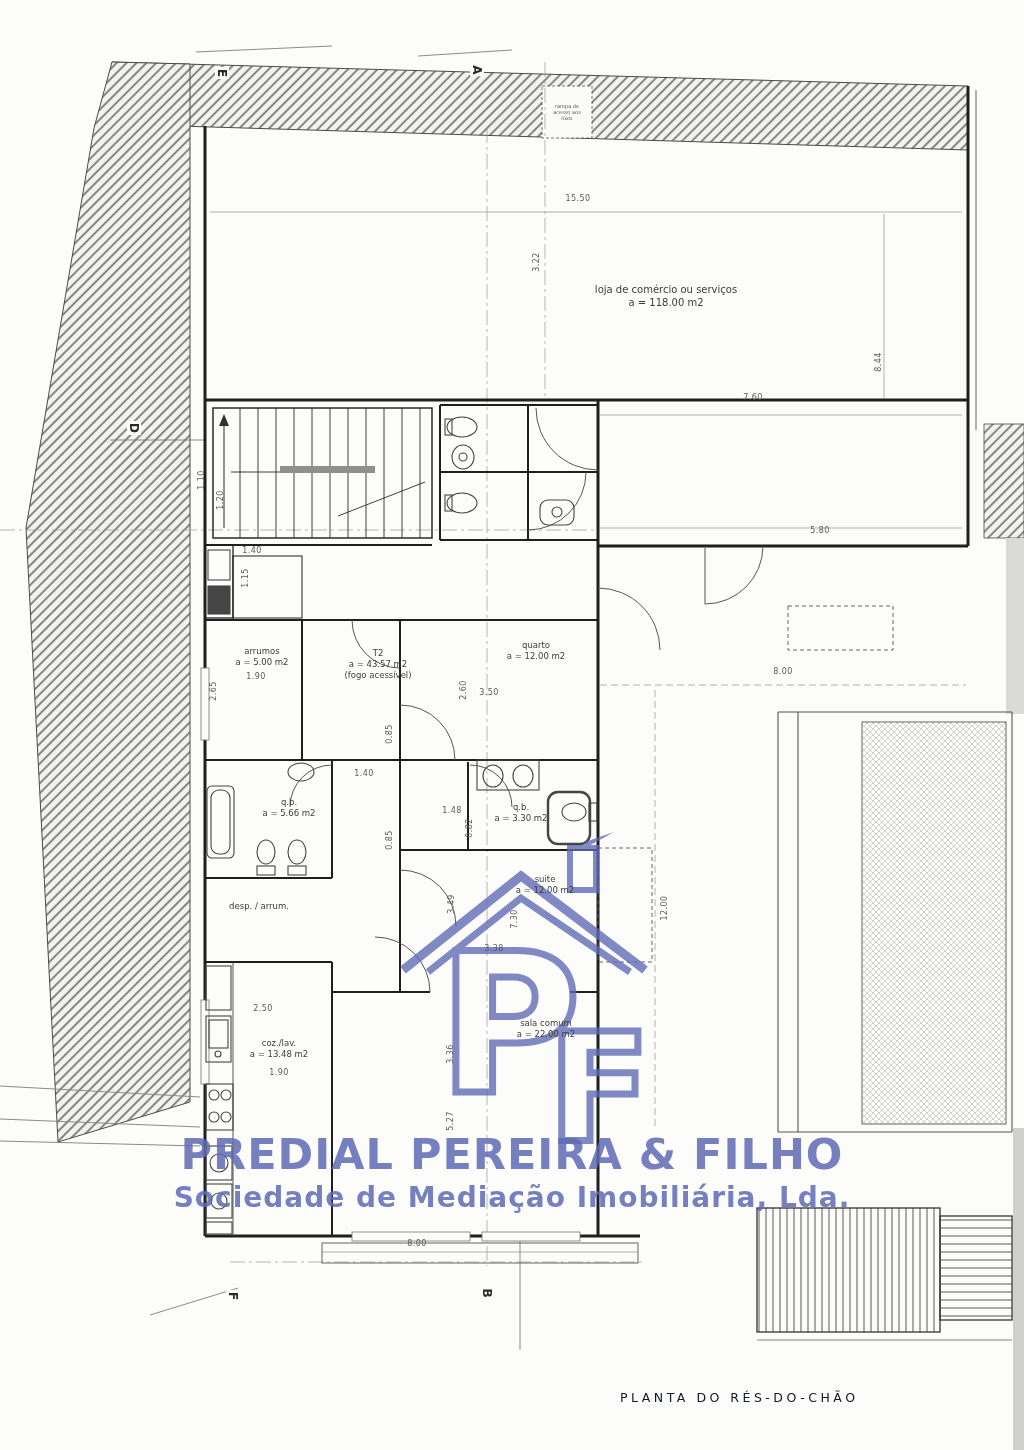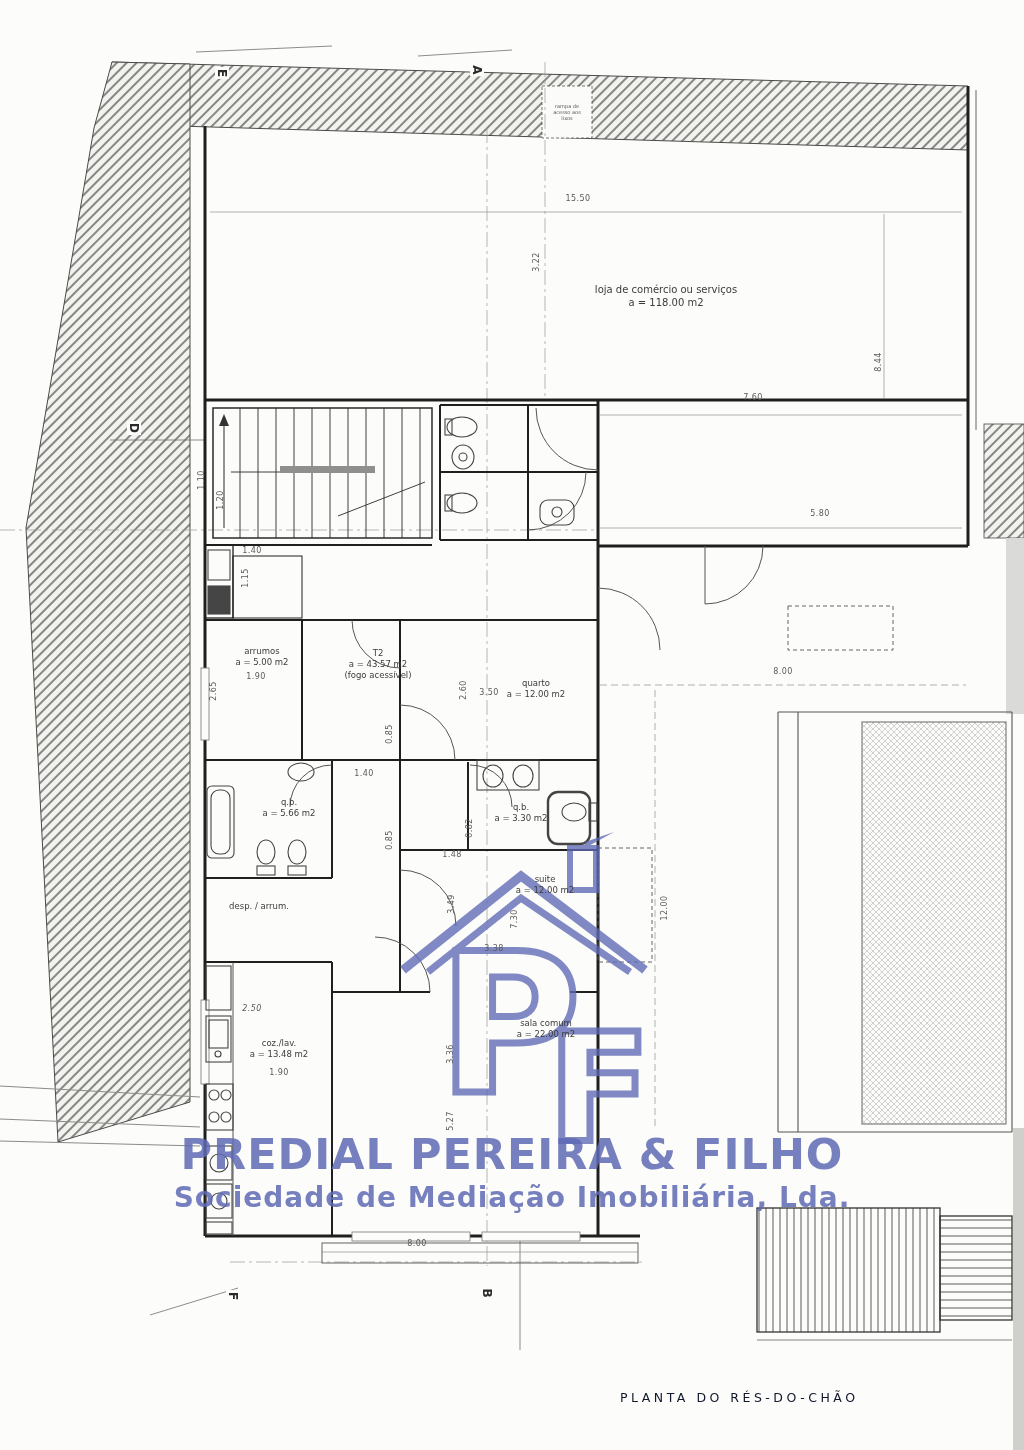--- a/index.html
+++ b/index.html
@@ -179,21 +179,21 @@
   </div>
   <div class="lbl room" style="left:262px;top:657px;">
     <div>arrumos</div>
     <div>a = 5.00 m2</div>
   </div>
   <div class="lbl room" style="left:378px;top:665px;">
     <div>T2</div>
     <div>a = 43.57 m2</div>
     <div>(fogo acessível)</div>
   </div>
-  <div class="lbl room" style="left:536px;top:651px;margin-top:38px;">
+  <div class="lbl room" style="left:536px;top:651px;">
     <div>quarto</div>
     <div>a = 12.00 m2</div>
   </div>
   <div class="lbl room" style="left:289px;top:808px;">
     <div>q.b.</div>
     <div>a = 5.66 m2</div>
   </div>
   <div class="lbl room" style="left:521px;top:813px;">
     <div>q.b.</div>
     <div>a = 3.30 m2</div>
@@ -217,41 +217,41 @@
   <div class="sec" style="left:222px;top:73px;">E</div>
   <div class="sec" style="left:477px;top:70px;">A</div>
   <div class="sec" style="left:134px;top:428px;">D</div>
   <div class="sec" style="left:233px;top:1296px;">F</div>
   <div class="sec" style="left:487px;top:1293px;">B</div>
 
   <div class="dim" style="left:578px;top:198px;">15.50</div>
   <div class="dim dimr" style="left:536px;top:262px;">3.22</div>
   <div class="dim dimr" style="left:878px;top:362px;">8.44</div>
   <div class="dim" style="left:753px;top:397px;">7.60</div>
-  <div class="dim" style="left:820px;top:513px;">5.80</div>
+  <div class="dim" style="left:820px;top:530px;">5.80</div>
   <div class="dim" style="left:783px;top:671px;">8.00</div>
   <div class="dim dimr" style="left:664px;top:908px;">12.00</div>
   <div class="dim" style="left:417px;top:1243px;">8.00</div>
   <div class="dim dimr" style="left:220px;top:500px;">1.20</div>
   <div class="dim dimr" style="left:201px;top:480px;">1.10</div>
   <div class="dim" style="left:252px;top:550px;">1.40</div>
   <div class="dim dimr" style="left:245px;top:578px;">1.15</div>
   <div class="dim" style="left:256px;top:676px;">1.90</div>
   <div class="dim dimr" style="left:213px;top:691px;">2.65</div>
   <div class="dim" style="left:489px;top:658px;margin-top:34px;">3.50</div>
   <div class="dim dimr" style="left:463px;top:690px;">2.60</div>
   <div class="dim dimr" style="left:389px;top:734px;">0.85</div>
   <div class="dim" style="left:364px;top:773px;">1.40</div>
   <div class="dim dimr" style="left:389px;top:840px;">0.85</div>
-  <div class="dim" style="left:452px;top:854px;">1.48</div>
+  <div class="dim" style="left:452px;top:810px;">1.48</div>
   <div class="dim dimr" style="left:469px;top:828px;">0.82</div>
   <div class="dim dimr" style="left:451px;top:904px;">3.49</div>
   <div class="dim dimr" style="left:514px;top:919px;">7.30</div>
   <div class="dim" style="left:494px;top:948px;">3.38</div>
-  <div class="dim" style="left:252px;top:1008px;font-style:italic;">2.50</div>
+  <div class="dim" style="left:263px;top:1008px;">2.50</div>
   <div class="dim" style="left:279px;top:1072px;">1.90</div>
   <div class="dim dimr" style="left:450px;top:1054px;">3.36</div>
   <div class="dim dimr" style="left:450px;top:1121px;">5.27</div>
 
   <div class="wm wm1" style="left:512px;top:1154px;">PREDIAL PEREIRA &amp; FILHO</div>
   <div class="wm wm2" style="left:512px;top:1197px;">Sociedade de Mediação Imobiliária, Lda.</div>
 
   <div class="caption" style="left:620px;top:1390px;">PLANTA DO RÉS-DO-CHÃO</div>
 
 </div>

